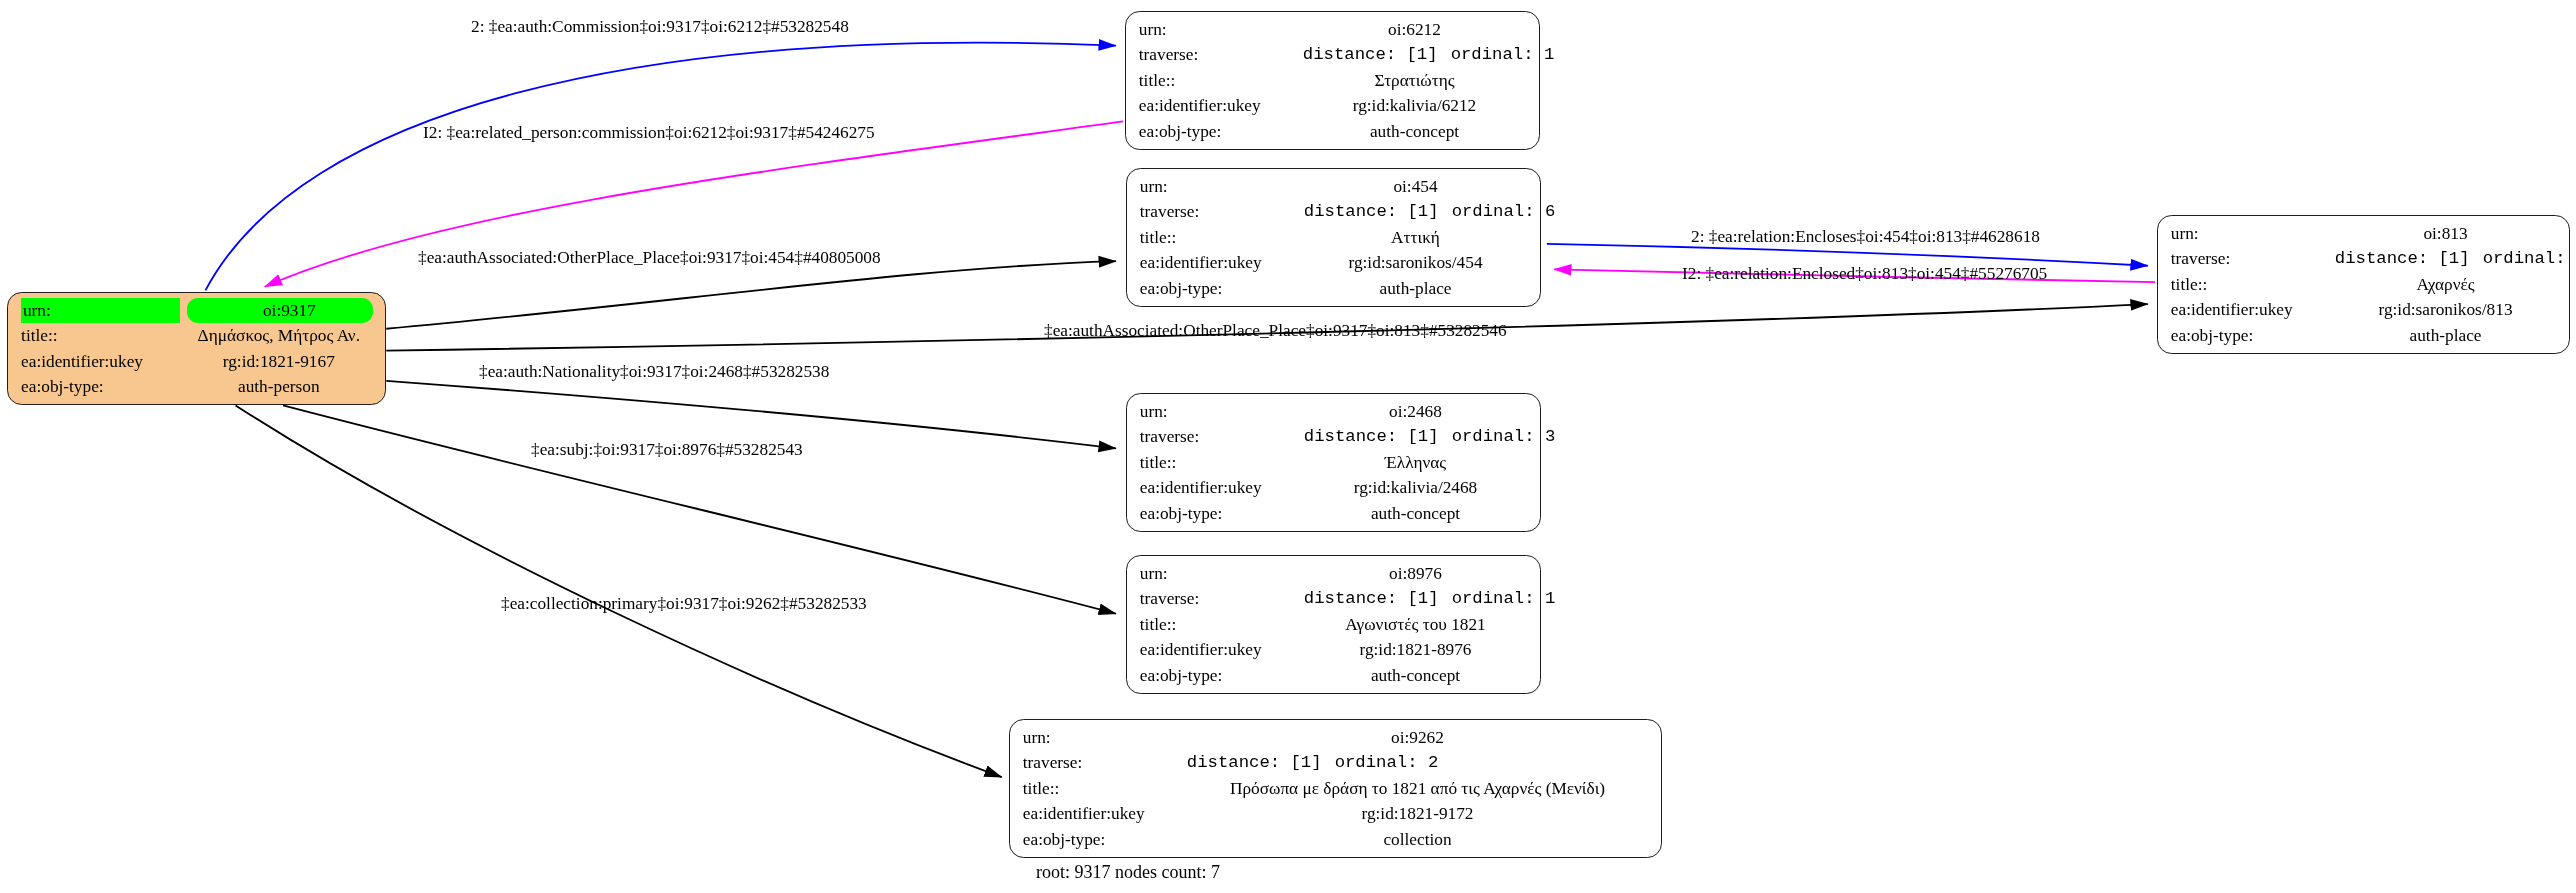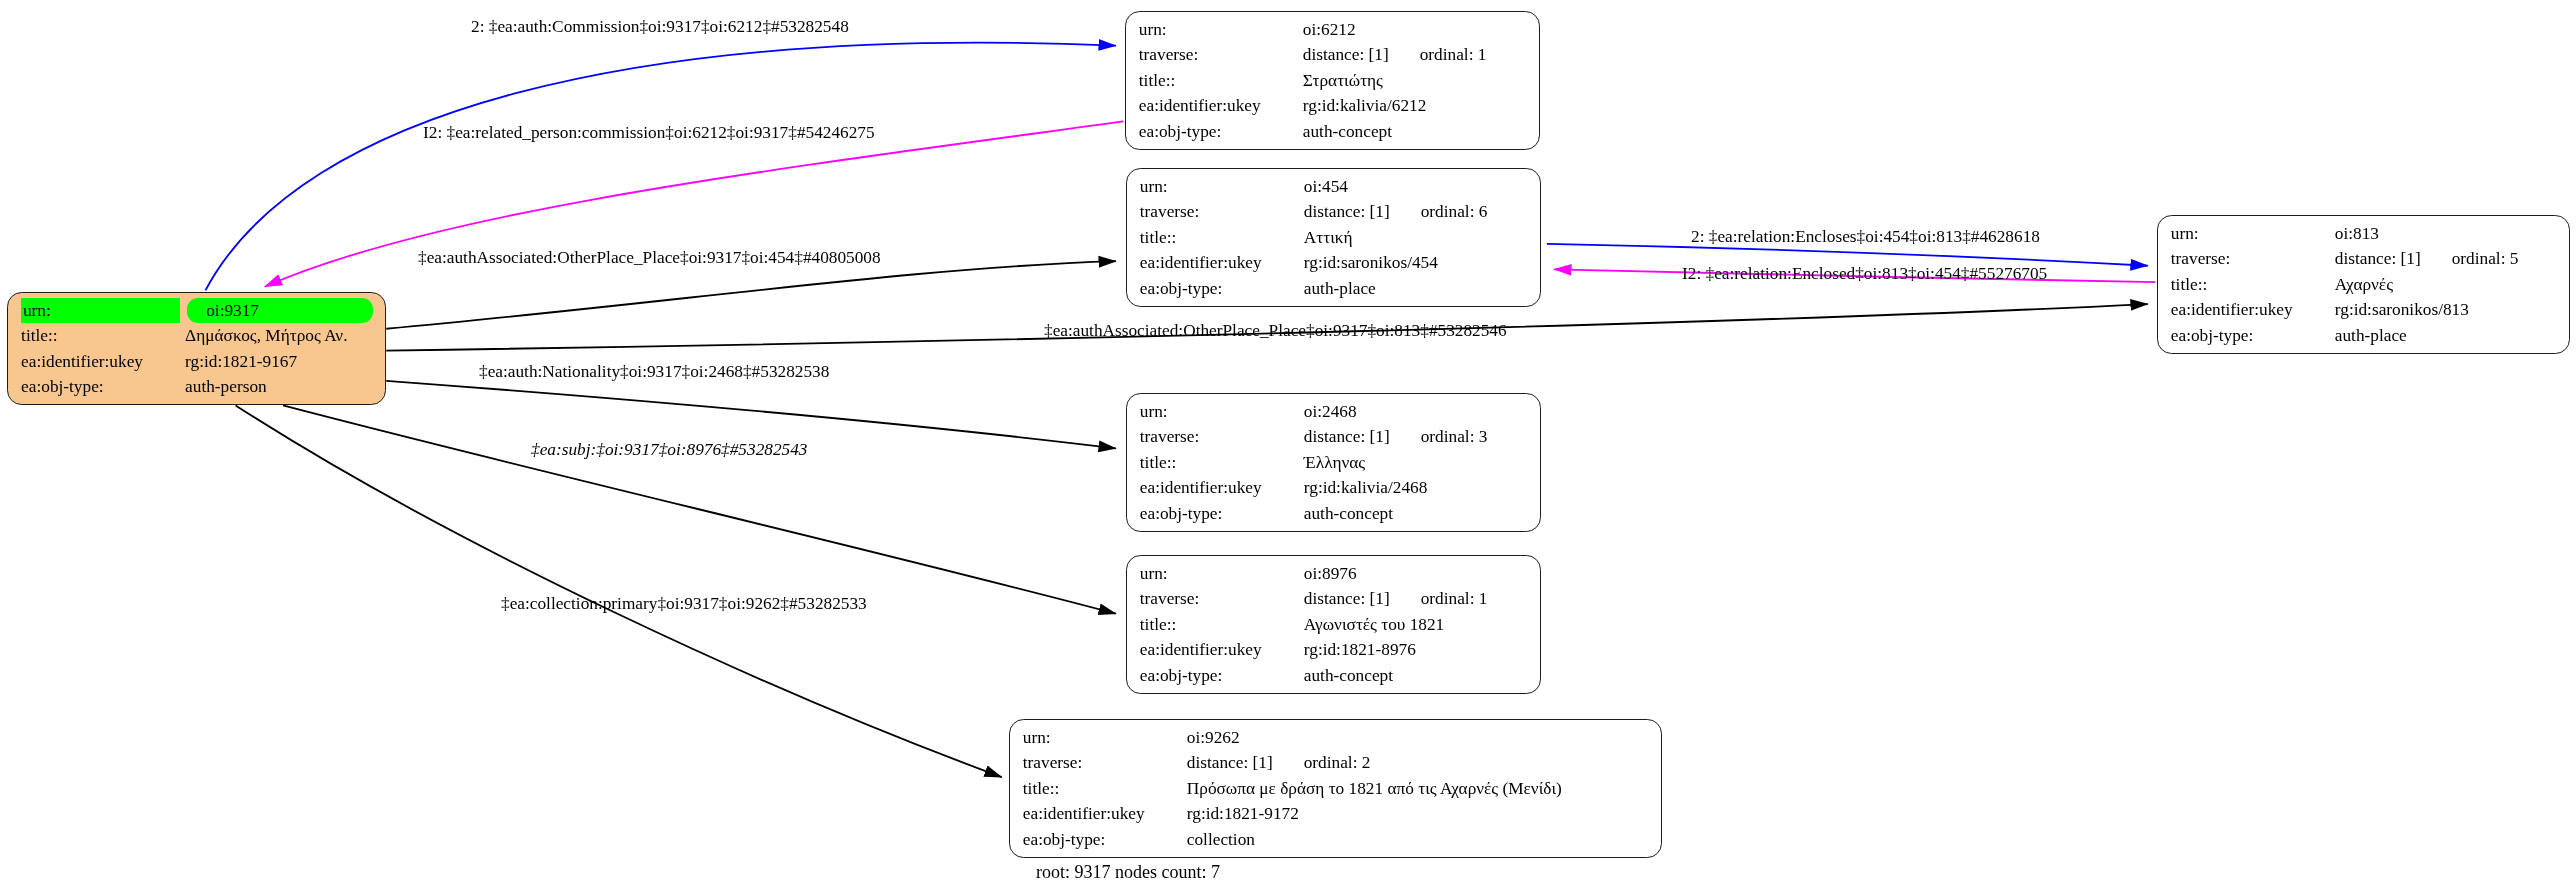--- a/index.html
+++ b/index.html
@@ -9,22 +9,22 @@
     overflow:hidden;
   }
   #edge-layer { position:absolute; left:0; top:0; width:2576px; height:894px; }
   .node {
     position:absolute; background:#ffffff; border:1.8px solid #1c1c1c;
     border-radius:14.6px; box-sizing:border-box; padding:4.6px 12.8px;
   }
   .node.root { background:var(--root-fill,#F7C78F); }
   .row { display:flex; height:25.6px; line-height:25.6px; font-size:17.3px; }
   .lbl { width:164px; flex-shrink:0; white-space:nowrap; }
-  .val { flex:1; white-space:nowrap; }
-  .val.traverse { display:flex; gap:31px; }
+  .val { flex:1; white-space:nowrap;text-align:center; }
+  .val.traverse { display:flex; gap:13px;font-family:Liberation Mono, monospace; }
   .root .urn-row .lbl { background:var(--hl,#00FF00); width:157px; margin-right:7.3px; padding-left:1.8px; }
   .root .urn-row .val { background:var(--hl,#00FF00); padding-left:19px;border-radius:11px; }
   .edge-label { position:absolute; font-size:17.3px; white-space:nowrap; line-height:20px; }
   .caption { position:absolute; left:1036px; top:862px; width:548px; text-align:left; font-size:18px; }
 </style>
 </head>
 <body>
 
 <svg id="edge-layer" viewBox="0 0 2821 979" xmlns="http://www.w3.org/2000/svg">
   <defs>
@@ -49,21 +49,21 @@
   <path d="M 258,444 C 500,600 850,760 1097,851" fill="none" stroke-width="2" stroke="#000000" marker-end="url(#arrow-black)"></path>
 </svg>
 
 <div class="edge-label" style="left:461px; top:17.3px;margin-left:10px;">2: ‡ea:auth:Commission‡oi:9317‡oi:6212‡#53282548</div>
 <div class="edge-label" style="left:423px; top:123px;">I2: ‡ea:related_person:commission‡oi:6212‡oi:9317‡#54246275</div>
 <div class="edge-label" style="left:418px; top:248px;">‡ea:authAssociated:OtherPlace_Place‡oi:9317‡oi:454‡#40805008</div>
 <div class="edge-label" style="left:1691px; top:227px;">2: ‡ea:relation:Encloses‡oi:454‡oi:813‡#4628618</div>
 <div class="edge-label" style="left:1682px; top:264px;">I2: ‡ea:relation:Enclosed‡oi:813‡oi:454‡#55276705</div>
 <div class="edge-label" style="left:1044px; top:321px;">‡ea:authAssociated:OtherPlace_Place‡oi:9317‡oi:813‡#53282546</div>
 <div class="edge-label" style="left:479px; top:362px;">‡ea:auth:Nationality‡oi:9317‡oi:2468‡#53282538</div>
-<div class="edge-label" style="left:531px; top:440px;font-style:italic;">‡ea:subj:‡oi:9317‡oi:8976‡#53282543</div>
+<div class="edge-label" style="left:531px; top:440px;">‡ea:subj:‡oi:9317‡oi:8976‡#53282543</div>
 <div class="edge-label" style="left:501px; top:594px;">‡ea:collection:primary‡oi:9317‡oi:9262‡#53282533</div>
 
 <div class="node root" style="left:7.3px; top:292px; width:379px; height:113px;">
   <div class="row urn-row">
     <span class="lbl">urn:</span>
     <span class="val">oi:9317</span>
   </div>
   <div class="row">
     <span class="lbl">title::</span>
     <span class="val">Δημάσκος, Μήτρος Αν.</span>

